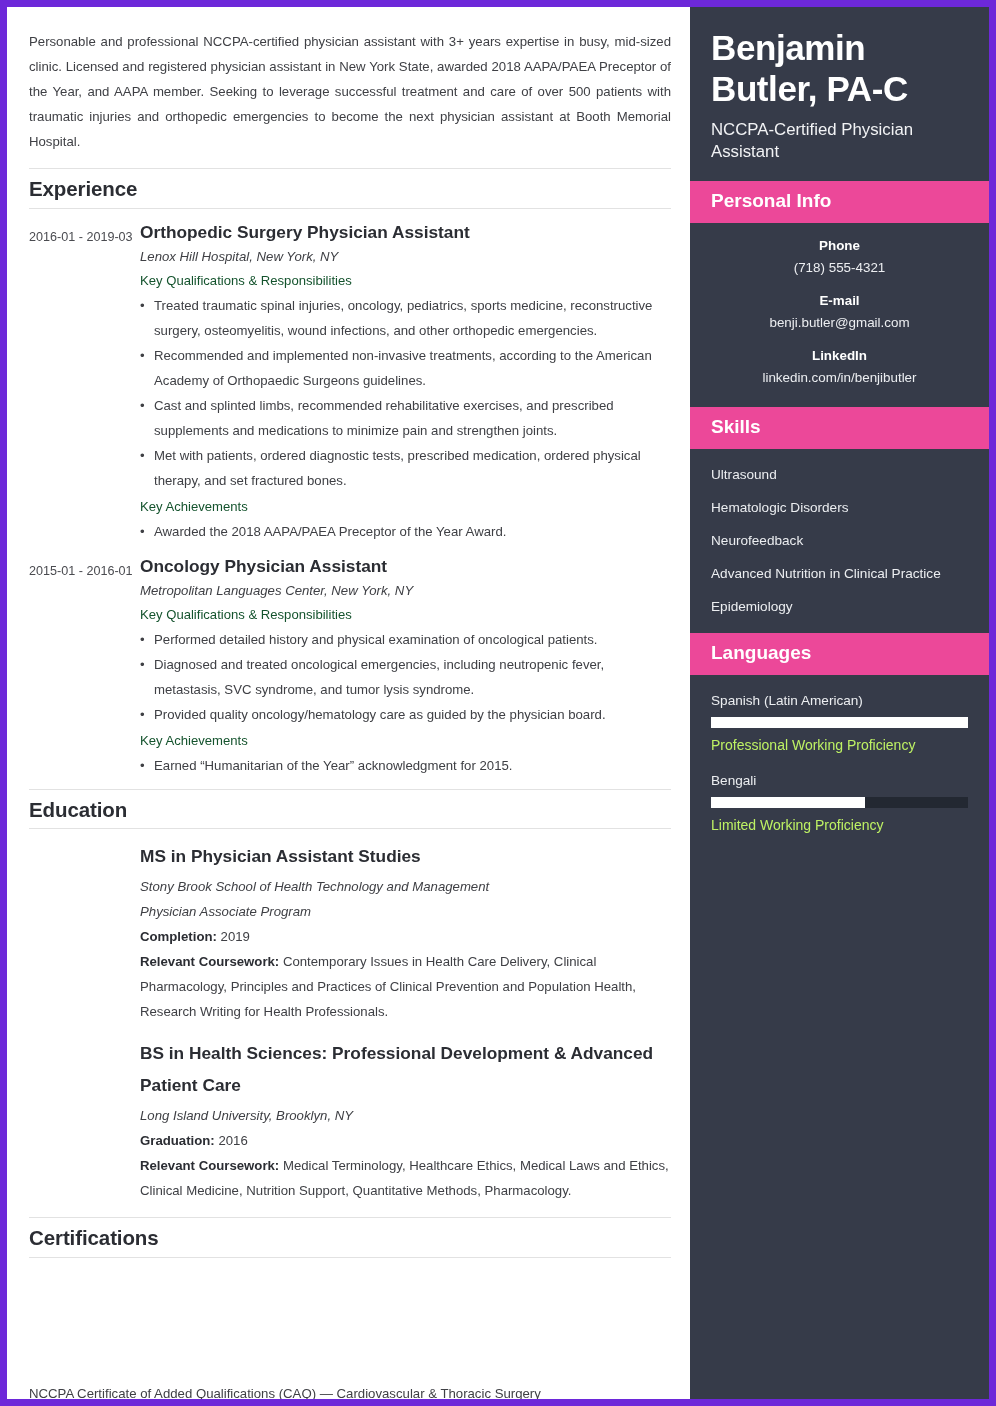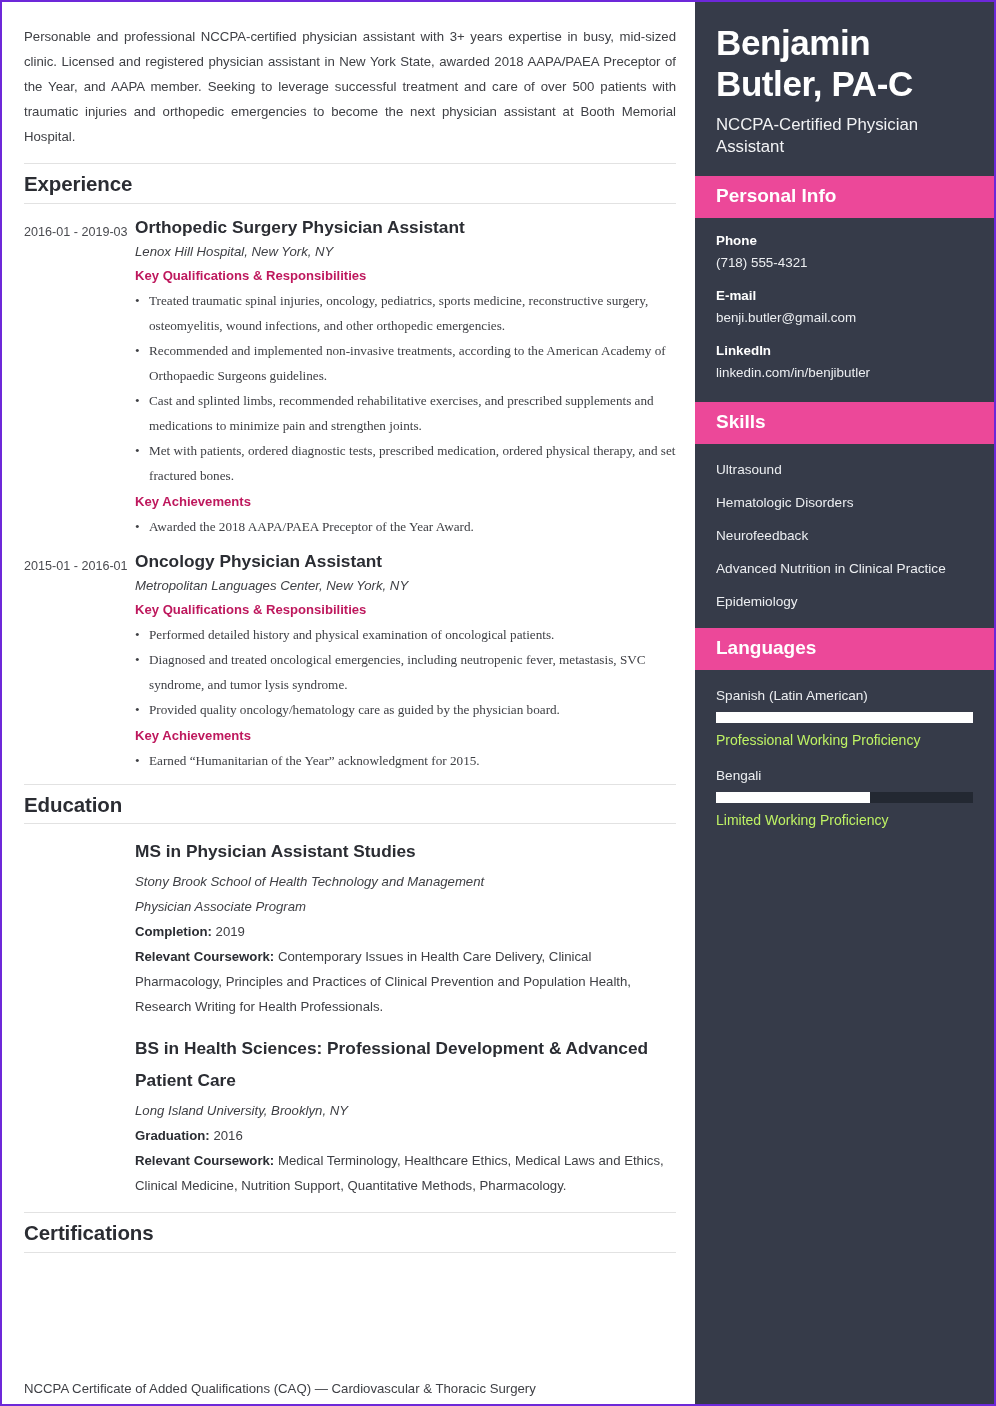--- a/index.html
+++ b/index.html
@@ -9,21 +9,21 @@
   }
   body {
     font-family: "Liberation Sans", sans-serif;
     -webkit-font-smoothing: antialiased;
   }
   .page {
     position: relative;
     width: 996px;
     height: 1406px;
     box-sizing: border-box;
-    border: 2px solid #6d28d9;
+    border: 7px solid #6d28d9;
     background: #ffffff;
     overflow: hidden;
     display: flex;
   }
   
   .main {
     width: 695px;
     box-sizing: border-box;
     padding: 22px 19px 0 22px;
     background: #ffffff;
@@ -76,37 +76,36 @@
   }
   .job-subtitle {
     font-size: 13.2px;
     font-style: italic;
     color: #3f4045;
     line-height: 21px;
     margin-bottom: 3px;
   }
   .sub-label {
     font-size: 13.1px;
-    font-weight: bold;
-    color: #be185d;
+    font-weight: normal;
+    color: #14532d;
     line-height: 21px;
     margin-bottom: 2px;
   }
   ul.bullets {
     list-style: none;
     margin: 0 0 3px 0;
     padding: 0;
   }
   ul.bullets li {
     position: relative;
     padding-left: 14px;
     font-size: 13.2px;
     line-height: 25px;
     color: #3f4045;
-    font-family: Liberation Serif, serif;
   }
   ul.bullets li::before {
     content: "\2022";
     position: absolute;
     left: 0;
     top: 0;
     color: #3f4045;
     font-size: 13.2px;
   }
   .edu-entry {
@@ -180,20 +179,21 @@
     font-size: 19px;
     font-weight: bold;
     color: #ffffff;
     line-height: 1.2;
   }
   .sb-body {
     padding: 13px 21px 6px 21px;
   }
   .info-item {
     margin-bottom: 13px;
+    text-align: center;
   }
   .info-label {
     font-size: 13.4px;
     font-weight: bold;
     color: #ffffff;
     line-height: 1.55;
   }
   .info-value {
     font-size: 13.4px;
     color: #eceef1;

